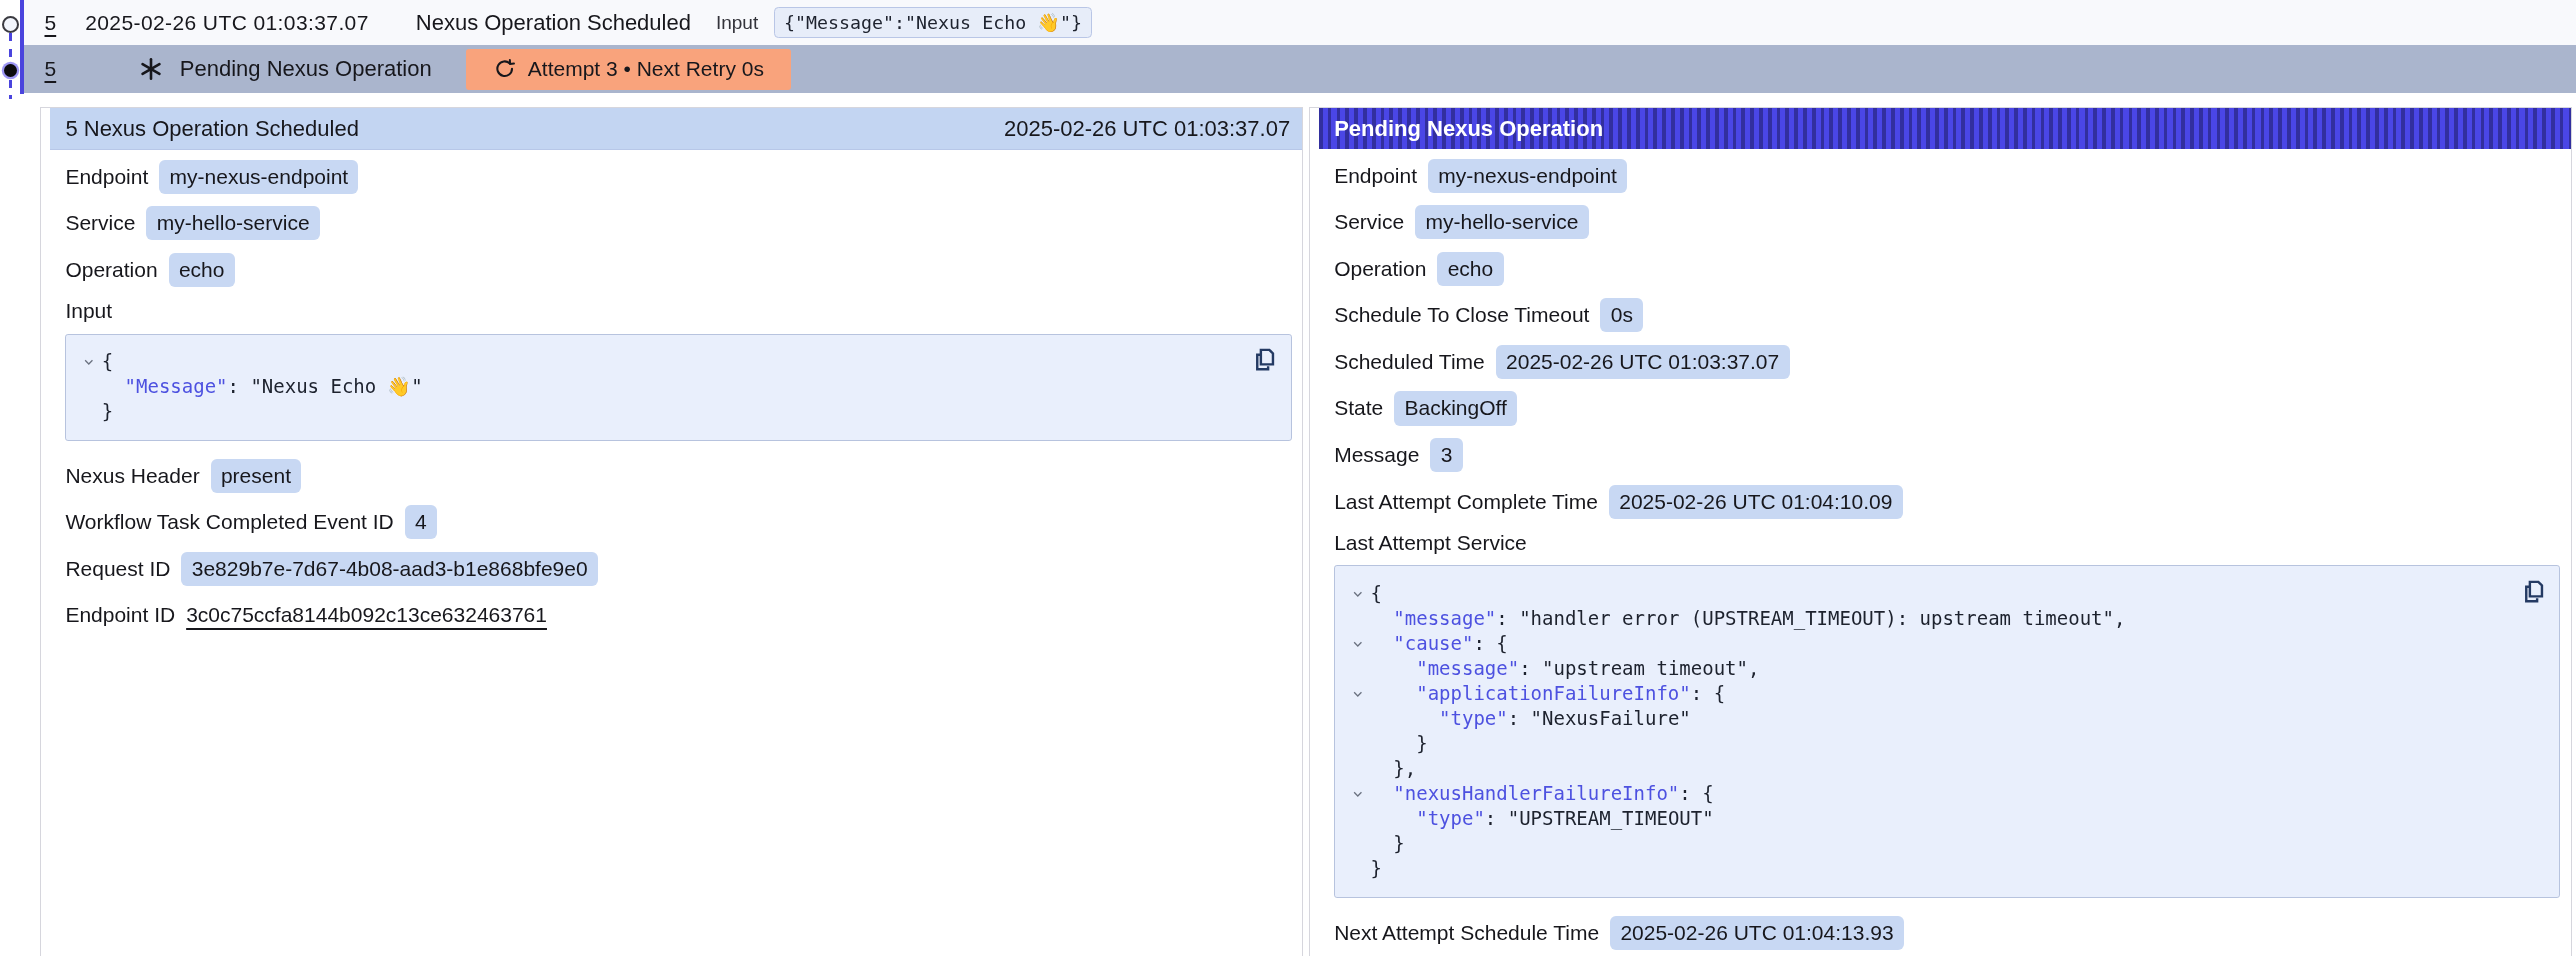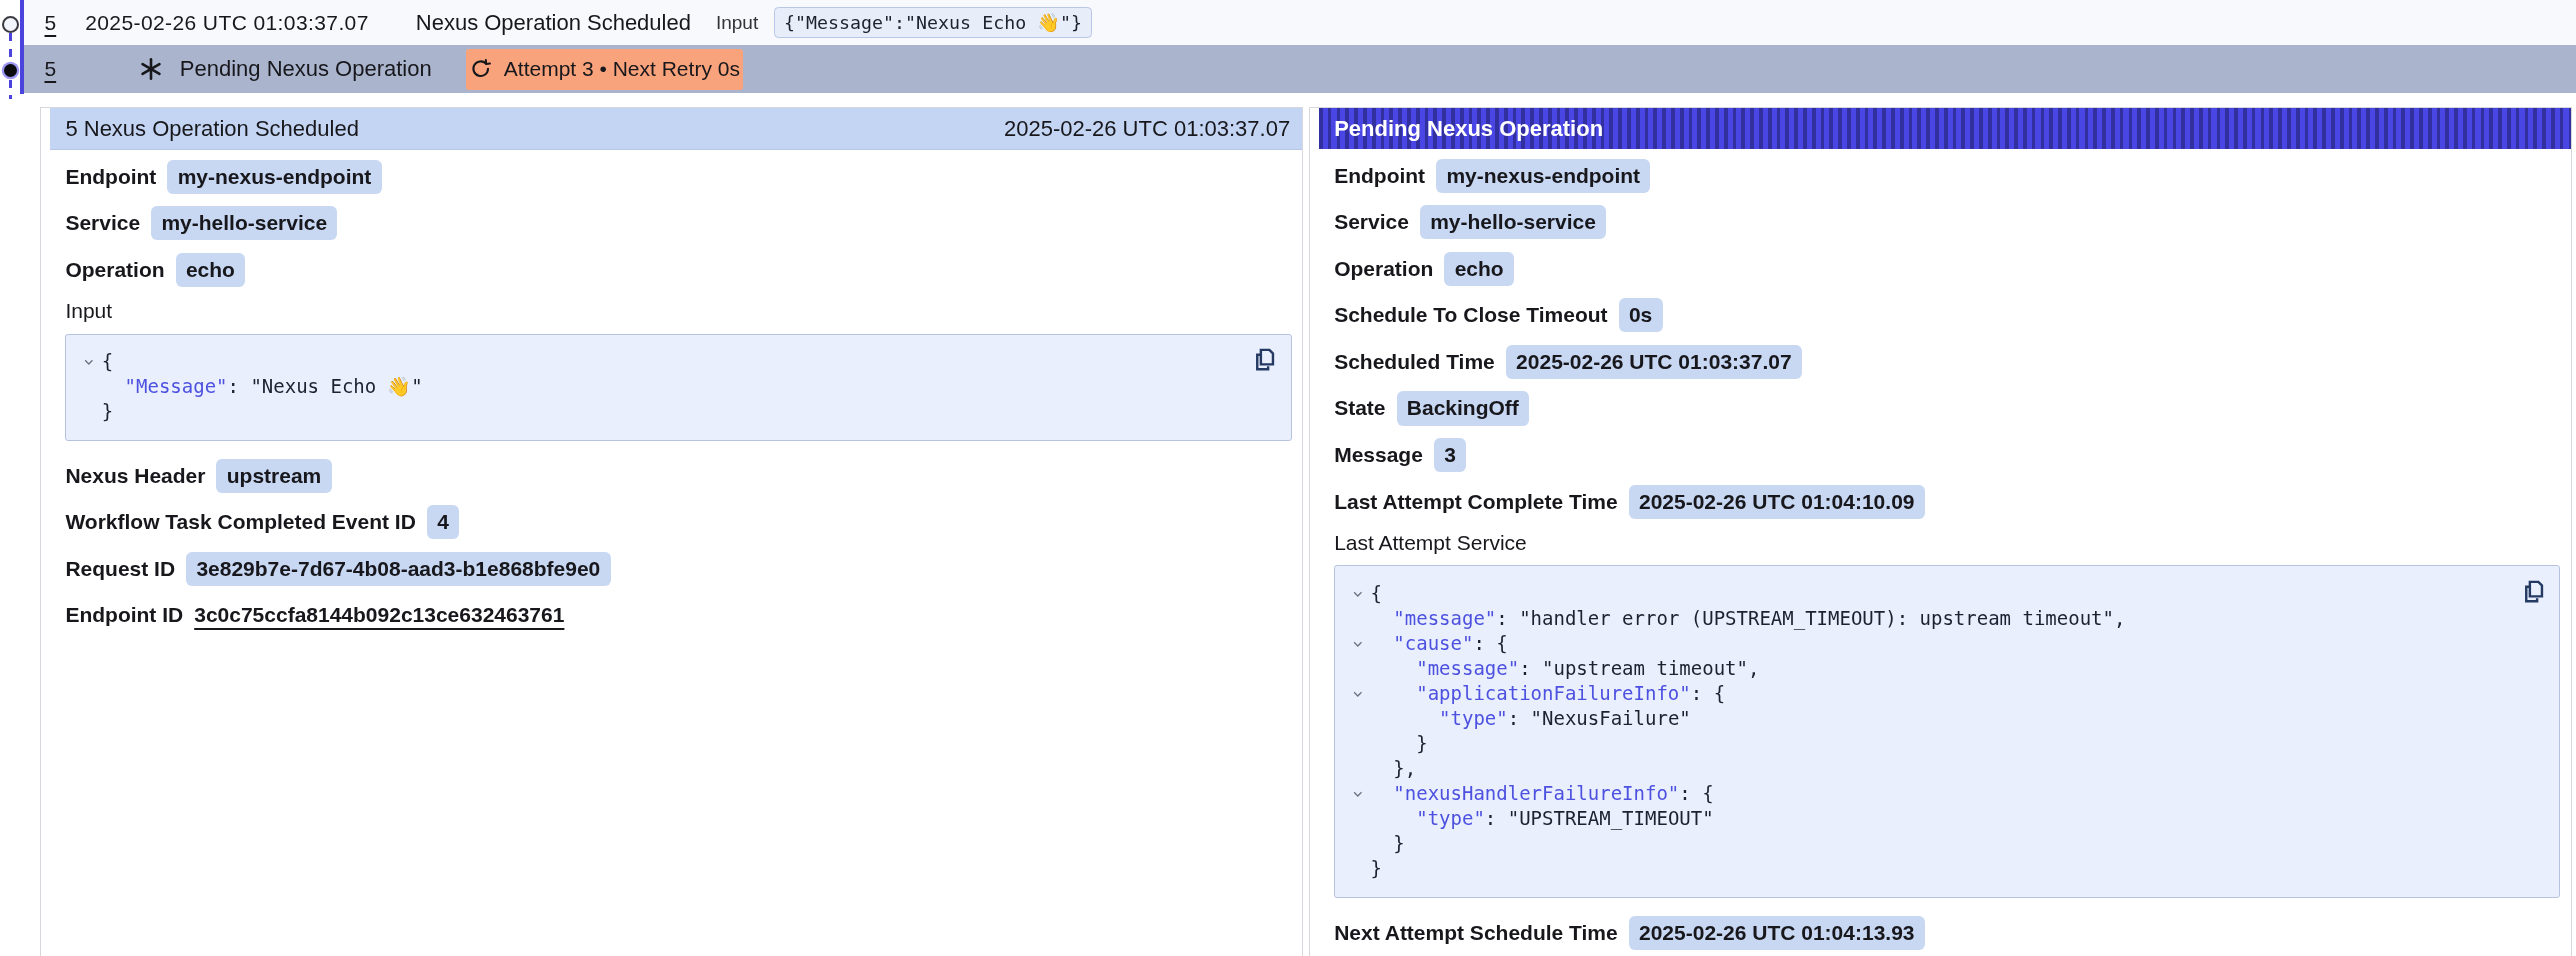--- a/index.html
+++ b/index.html
@@ -26,31 +26,31 @@
   .row1 .evt-id{margin-right:29px;}
   .row1 .evt-time{margin-right:47px;letter-spacing:0.4px;}
   .evt-title{font-weight:400;font-size:22px;}
   .input-group{display:flex;align-items:center;margin-left:25px;}
   .input-label{font-size:19px;color:#33333a;margin-right:16px;}
   .input-chip{font-family:"DejaVu Sans Mono", monospace;font-size:18.3px;background:#e7edf9;
         border:1.5px solid #b9c6e6;border-radius:4.4px;padding:3.7px 8.8px;color:#1d222e;}
   .row2 .evt-id{margin-right:81px;}
   .asterisk{width:28px;height:28px;margin-right:14.6px;display:flex;align-items:center;justify-content:center;}
   .row2 .evt-title{margin-right:34px;}
-  .retry-badge{display:flex;align-items:center;gap:11.7px;height:41px;padding:0 3px;border-radius:2.9px;
+  .retry-badge{display:flex;align-items:center;gap:11.7px;height:41px;padding:0 27px;border-radius:2.9px;
         background:#f9a37c;font-size:21px;color:#17171c;}
   
   .panels{position:absolute;top:107px;left:40px;right:4.4px;bottom:-1.5px;display:flex;gap:5.9px;}
   .panel{flex:1;min-width:0;border:1.5px solid #d6d6dd;border-bottom:none;background:#ffffff;padding-left:9px;}
   .panel-hd{height:41px;display:flex;align-items:center;padding:0 11.7px 0 15.4px;font-size:22px;font-weight:500;}
   .left-hd{background:#c3d5f2;justify-content:space-between;border-bottom:0.7px solid #b7c7e8;}
   .striped{background:repeating-linear-gradient(90deg,#322f9e 0 3.7px,#4a46e6 3.7px 8.8px);
         color:#ffffff;font-weight:600;}
   .panel-body{padding:9.5px 10.3px 0 15.4px;}
-  .field{display:flex;align-items:center;gap:11px;min-height:34px;margin-bottom:12.4px;font-weight:bold;}
+  .field{display:flex;align-items:center;gap:11px;min-height:34px;margin-bottom:12.4px;}
   .flabel{font-size:21px;}
   .fval{font-size:21px;}
   .fval.chip{background:#c8d8f3;border-radius:5.9px;padding:5.1px 10.3px;}
   .fval.link{text-decoration:underline;text-decoration-thickness:2.2px;text-underline-offset:5.9px;cursor:pointer;}
   .block-label{font-size:21px;margin:10.3px 0 10.3px;}
   .codeblock{position:relative;background:#e9effc;border:1.5px solid #b7c3de;border-radius:2.9px;
         padding:14.6px 51px 16px 10.3px;margin-bottom:17.6px;}
   .cl{display:flex;}
   .cg{width:25px;flex:0 0 25px;display:flex;justify-content:center;align-items:flex-start;padding-top:3.7px;}
   .ct{font-family:"DejaVu Sans Mono", monospace;font-size:19px;line-height:25px;white-space:pre;color:#1d222e;}
@@ -147,21 +147,21 @@
           <svg width="29" height="29" viewBox="0 0 24 24" fill="none" stroke="#243a63" stroke-width="2">
             <path d="M9 4h7l3 3v9h-10z"></path>
             <path d="M9 8H6v12h9v-2.5"></path>
           </svg>
         </button>
       </div>
       <div class="fields2">
 
           <div class="field">
             <span class="flabel">Nexus Header</span>
-            <span class="fval chip">upstream</span>
+            <span class="fval chip">present</span>
           </div>
 
           <div class="field">
             <span class="flabel">Workflow Task Completed Event ID</span>
             <span class="fval chip">4</span>
           </div>
 
           <div class="field">
             <span class="flabel">Request ID</span>
             <span class="fval chip">3e829b7e-7d67-4b08-aad3-b1e868bfe9e0</span>

